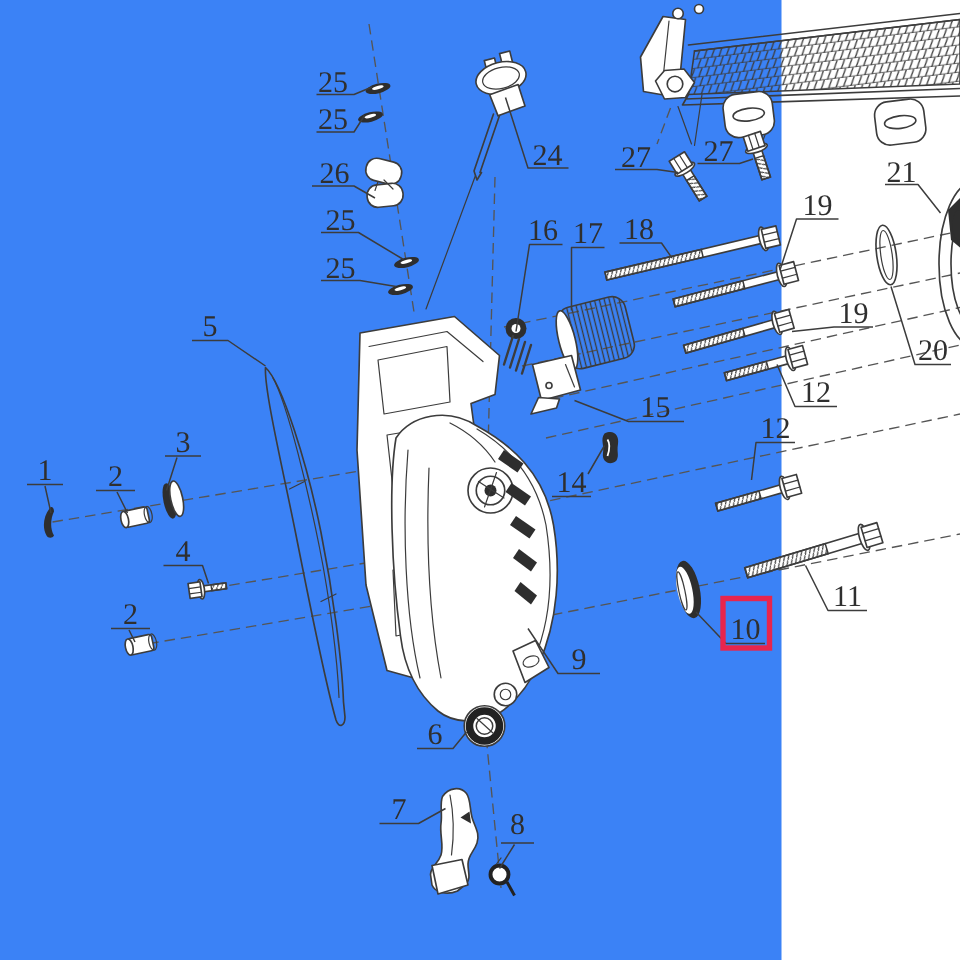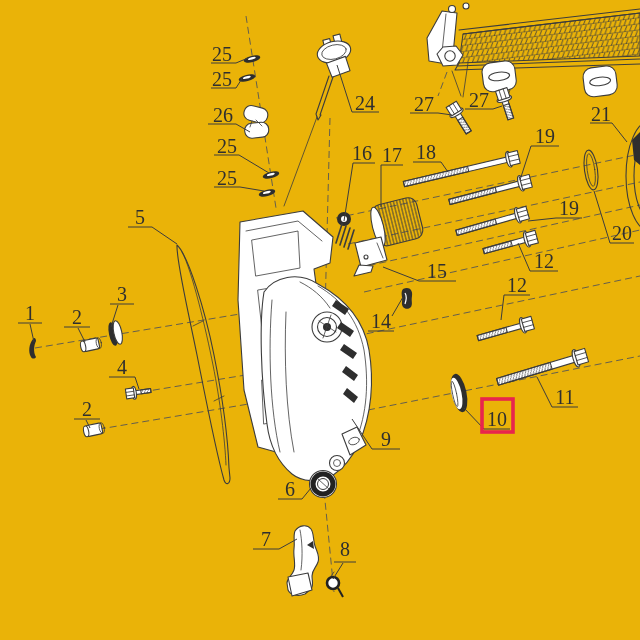--- a/index.html
+++ b/index.html
@@ -1,16 +1,16 @@
 <!DOCTYPE html>
 <html><head>
 <meta charset="utf-8">
 <style>
   html,body{margin:0;padding:0;background:#ffffff;width:640px;height:640px;overflow:hidden}
-  .stage{position:relative;width:640px;height:640px;background:#eab308}
+  .stage{position:relative;width:521px;height:640px;background:#3b82f6}
   svg{display:block}
   .ln{fill:none;stroke:#3c3c3c;stroke-width:1.1;stroke-linejoin:round;stroke-linecap:round}
   .thin{stroke-width:.8}
   .lnw{fill:#ffffff;stroke:#3c3c3c;stroke-width:1.1;stroke-linejoin:round}
   .dk{fill:#2e2e2e;stroke:none}
   .dash{fill:none;stroke:#555;stroke-width:.9;stroke-dasharray:7 4}
   .ldr{fill:none;stroke:#3c3c3c;stroke-width:1;stroke-linejoin:round}
   text.callout{font-family:"Liberation Serif","DejaVu Serif",serif;font-size:20px;fill:#2f2f2f;text-anchor:middle}
 </style>
 </head>

